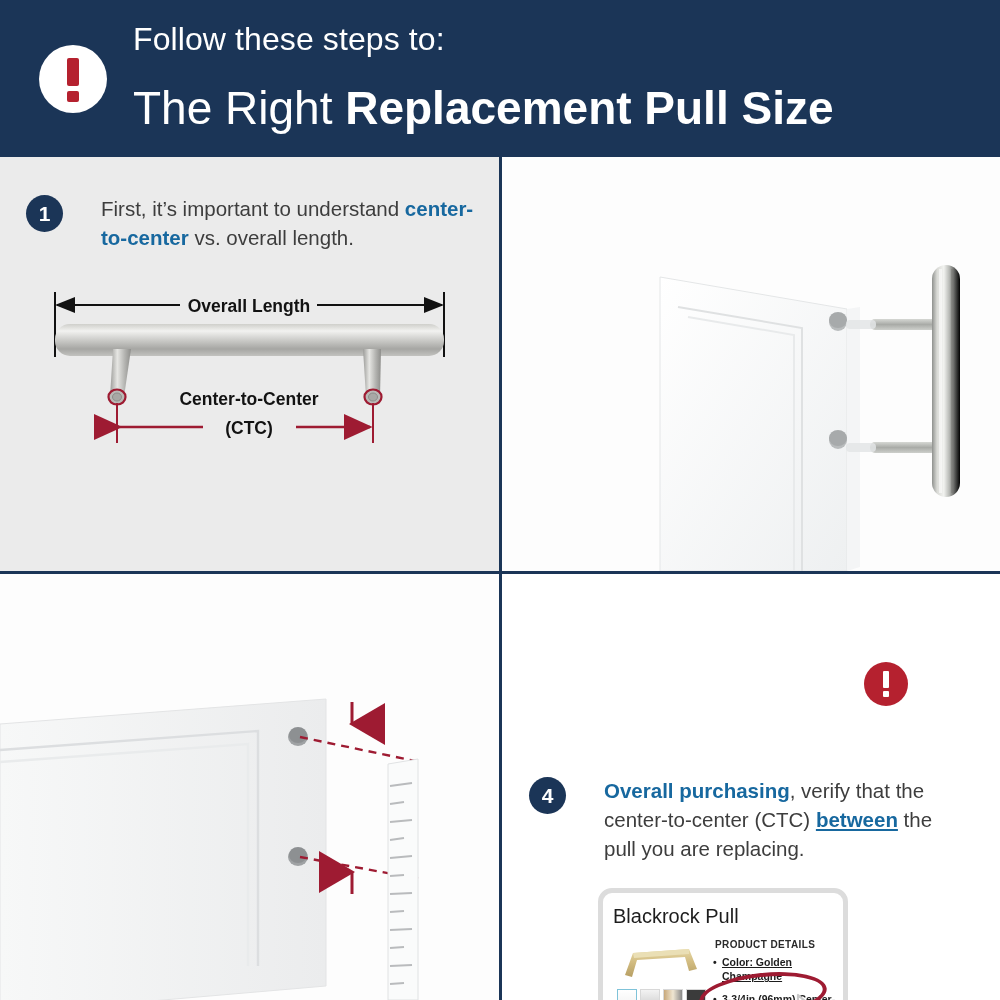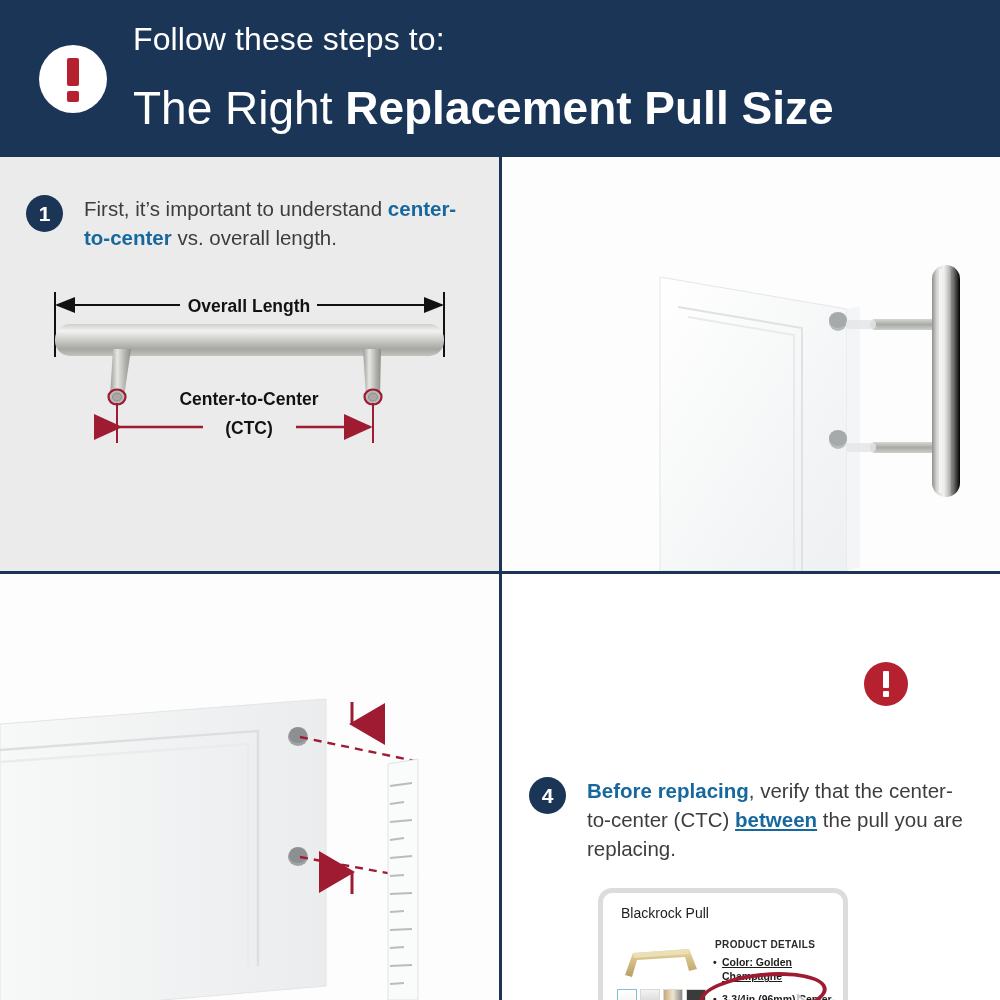--- a/index.html
+++ b/index.html
@@ -47,21 +47,21 @@
   .p3 { left:0;   top:417px; width:499px; height:426px; background:#ffffff; }
   .p4 { left:502px; top:417px; width:498px; height:426px; background:#ffffff; }
 
   .step-head { position:absolute; display:flex; align-items:flex-start; }
   .step-circle {
     width:37px; height:37px; border-radius:50%; background:#1b3557;
     color:#ffffff; font-size:21px; font-weight:700;
     display:flex; align-items:center; justify-content:center;
     flex:0 0 auto; margin-top:1px;
   }
-  .step-copy { margin-left:21px; font-size:20.5px; line-height:1.42; color:#3d3d3d; }
+  .step-copy { margin-left:38px; font-size:20.5px; line-height:1.42; color:#3d3d3d; }
   .blue { color:#17689f; font-weight:700; }
   .blue-u { color:#17689f; font-weight:700; text-decoration:underline; }
   .ital { font-style:italic; }
 
   
   .p1-head { left:26px; top:37px; width:450px; }
   .diagram { position:absolute; left:0; top:0; width:499px; height:414px; }
 
   
   .p2-head { left:27px; top:36px; width:330px; }
@@ -71,21 +71,21 @@
 
   
   .p4-head { left:27px; top:202px; width:440px; }
 
   
   .monitor { position:absolute; left:96px; top:314px; width:250px; height:206px; }
   .mon-body {
     position:absolute; left:0; top:0; width:250px; height:178px;
     background:#ffffff; border:5px solid #dcdcdc; border-radius:14px;
   }
-  .prod-title { position:absolute; left:18px; top:12px; font-size:14px; color:#1d1d1d; font-weight:400; }
+  .prod-title { position:absolute; left:10px; top:12px; font-size:20px; color:#1d1d1d; font-weight:400; }
   .prod-details-label { position:absolute; left:112px; top:46px; font-size:10px; font-weight:700; letter-spacing:.4px; color:#2a2a2a; }
   .bullets { position:absolute; left:110px; top:62px; width:130px; font-size:10.5px; line-height:1.35; color:#1d1d1d; font-weight:700; }
   .bullets li { list-style:none; margin-bottom:9px; padding-left:9px; position:relative;text-decoration:underline; }
   .bullets li:before { content:"\2022"; position:absolute; left:0; top:0; }
 
   .thumbs { position:absolute; left:14px; top:96px; display:flex; gap:3px; }
   .thumb { width:20px; height:19px; border:1px solid #d8d8d8; }
   .thumb.sel { border:1.5px solid #7fc3d9; }
 
   .red-ellipse {
@@ -301,21 +301,21 @@
           <line x1="390" y1="392" x2="412" y2="391"></line>
           <line x1="390" y1="410" x2="404" y2="409"></line>
         </g>
       </svg>
     </div>
 
     <div class="panel p4">
       <div class="step-head p4-head">
         <div class="step-circle">4</div>
         <div class="step-copy">
-          <span class="blue">Before replacing</span><span>, verify that the center-to-center (CTC) </span><span class="blue-u">between</span><span> the pull you are replacing.</span>
+          <span class="blue">Overall purchasing</span><span>, verify that the center-to-center (CTC) </span><span class="blue-u">between</span><span> the pull you are replacing.</span>
         </div>
       </div>
 
       <div class="monitor">
         <div class="mon-body">
           <div class="prod-title">Blackrock Pull</div>
 
           <svg style="position:absolute;left:12px;top:34px;width:92px;height:60px" viewBox="0 0 92 60">
             <defs>
               <linearGradient id="brass" x1="0" y1="0" x2="0" y2="1">

